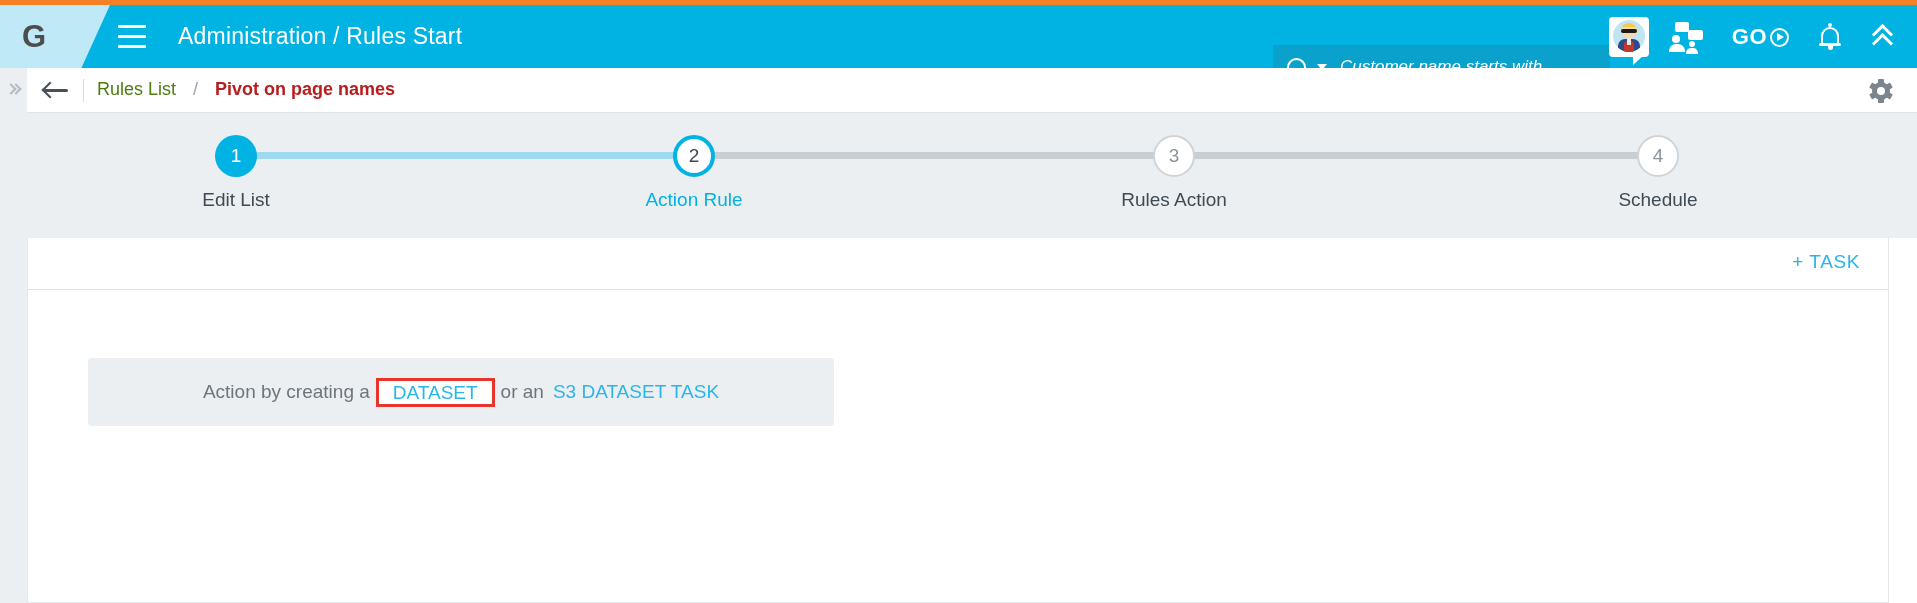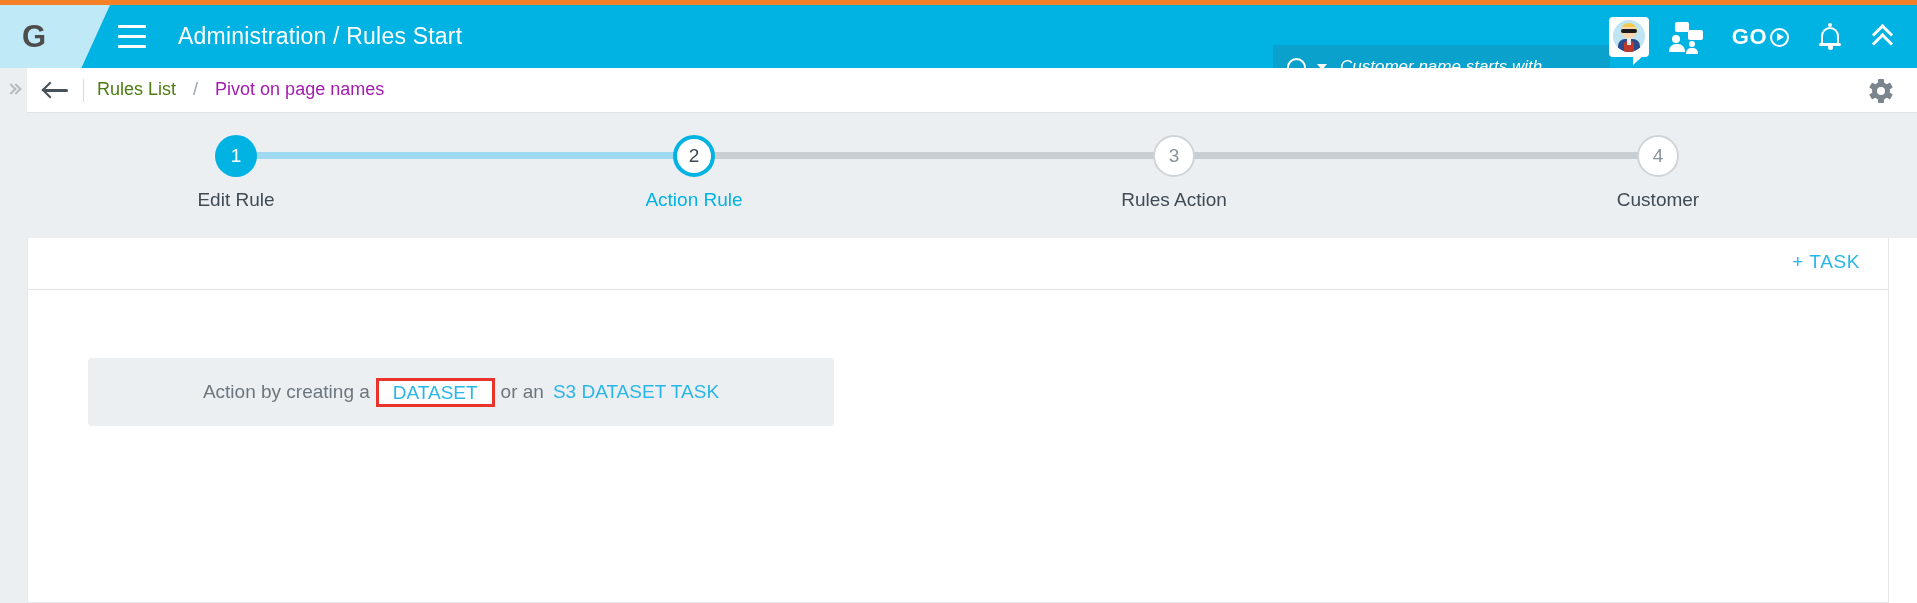--- a/index.html
+++ b/index.html
@@ -250,21 +250,21 @@
   }
   .crumb-text {
     position: absolute;
     left: 97px; top: 11px;
     font-size: 18px;
     color: #3f4a54;
     white-space: nowrap;
   }
   .crumb-link { color: #4d7c0f; cursor: pointer; }
   .crumb-sep { color: #9aa4ad; margin: 0 12px; }
-  .crumb-current { color: #a21caf; }
+  .crumb-current { color: #b91c1c; font-weight: bold; }
 
   .gear-btn {
     position: absolute;
     right: 24px; top: 11px;
     width: 24px; height: 24px;
     cursor: pointer;
   }
   .gear-ring {
     position: absolute; left: 3px; top: 3px;
     width: 18px; height: 18px;
@@ -530,36 +530,36 @@
   </div>
 
   <div class="stepper-band">
     <div class="stepper">
 
       <div class="track"></div>
       <div class="track-done"></div>
 
       <div class="step step-1">
         <div class="circ done">1</div>
-        <div class="step-label">Edit Rule</div>
+        <div class="step-label">Edit List</div>
       </div>
 
       <div class="step step-2">
         <div class="circ active">2</div>
         <div class="step-label is-active">Action Rule</div>
       </div>
 
       <div class="step step-3">
         <div class="circ todo">3</div>
         <div class="step-label">Rules Action</div>
       </div>
 
       <div class="step step-4">
         <div class="circ todo">4</div>
-        <div class="step-label">Customer</div>
+        <div class="step-label">Schedule</div>
       </div>
 
     </div>
   </div>
 
   <div class="content-rail"></div>
 
   <div class="card">
 
     <div class="card-toolbar">

